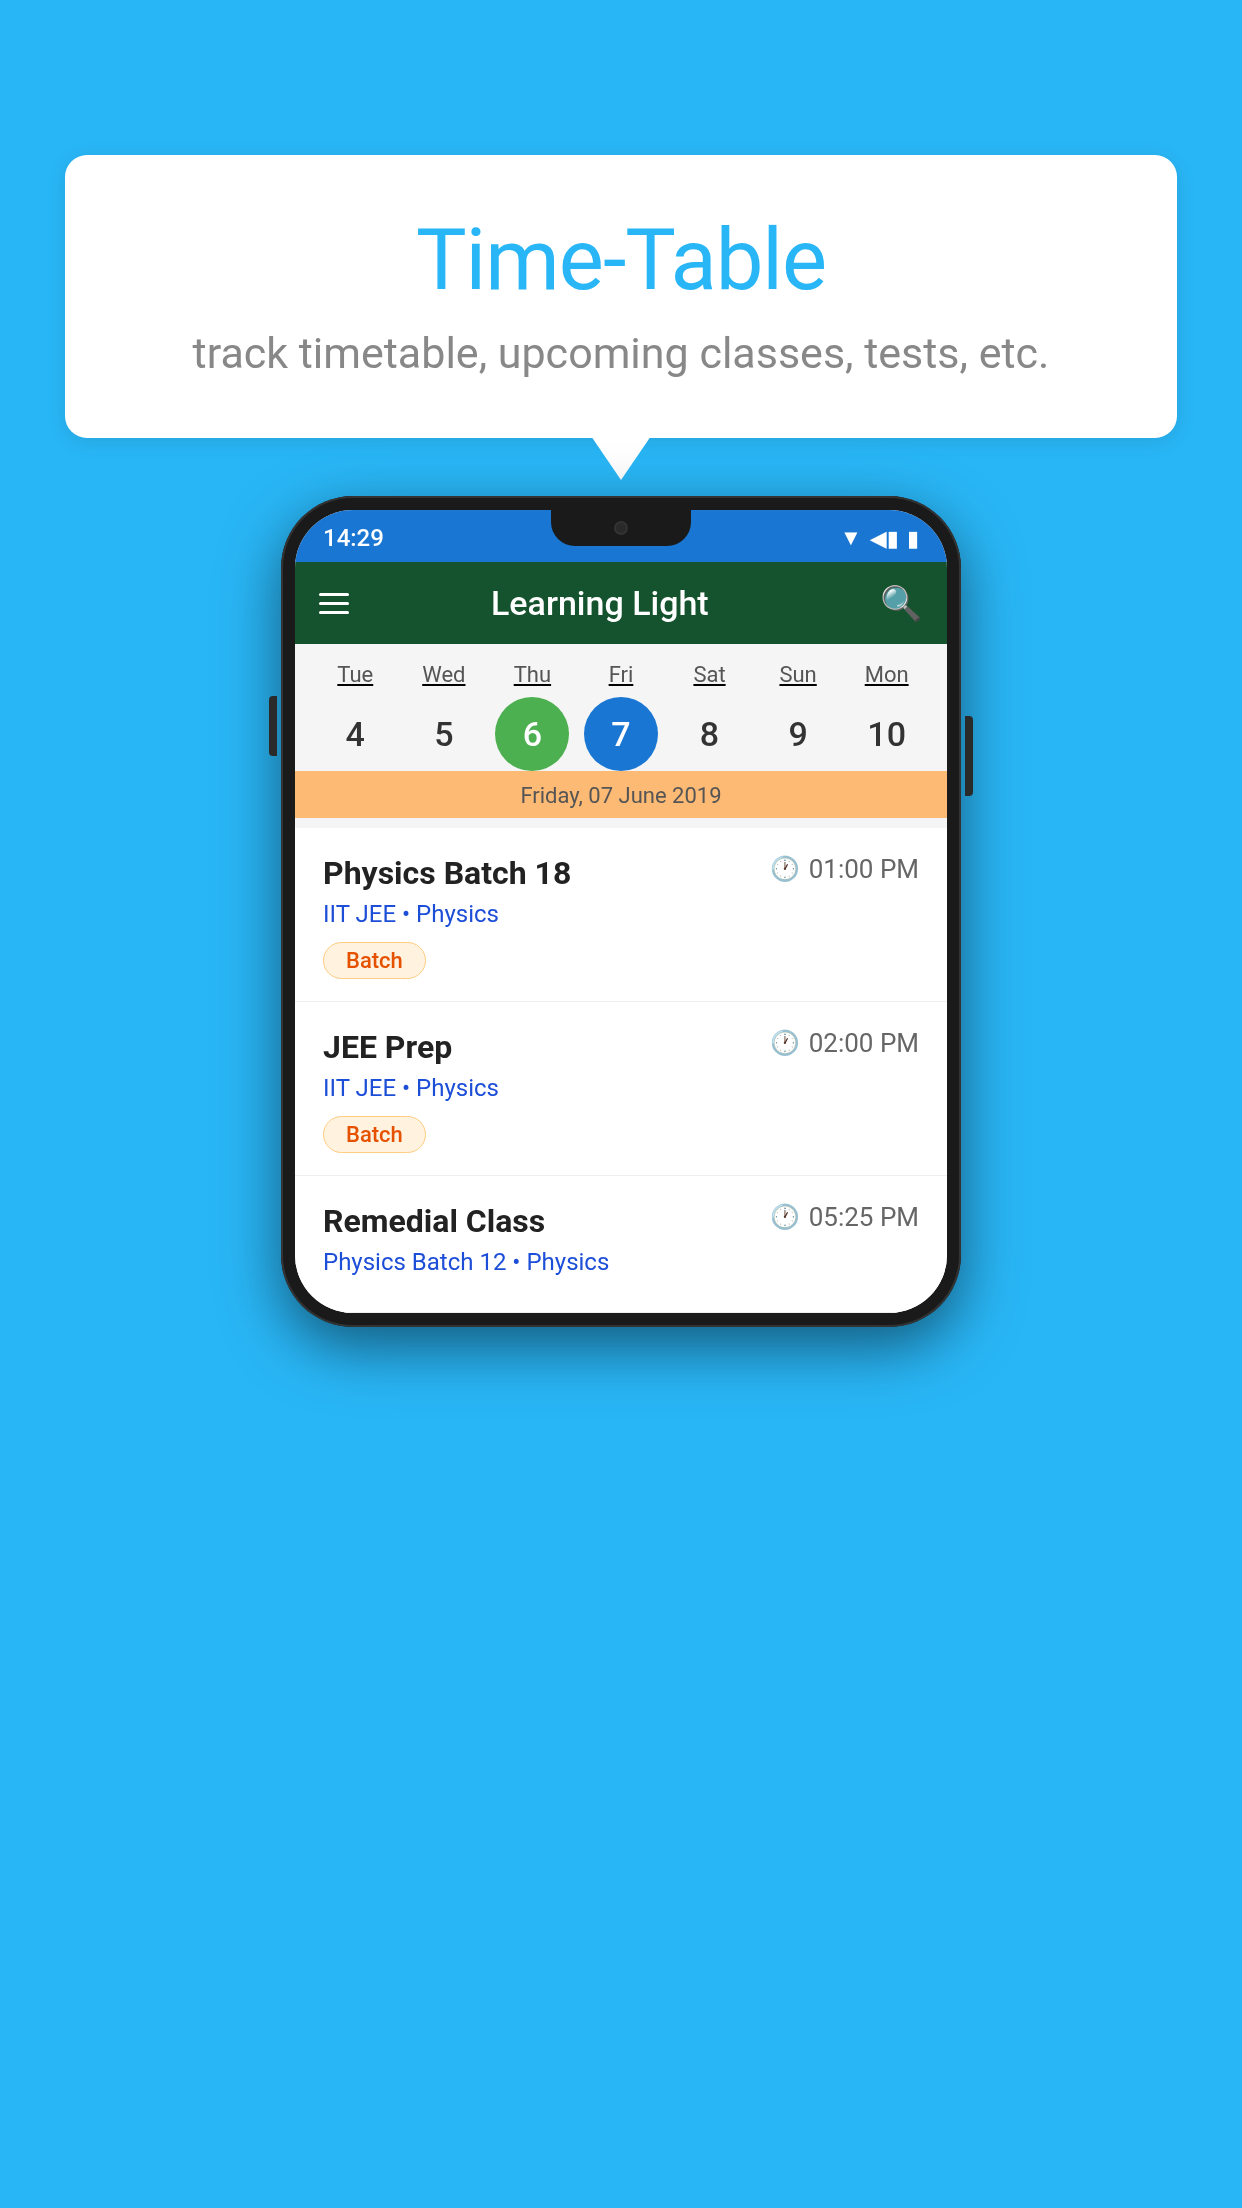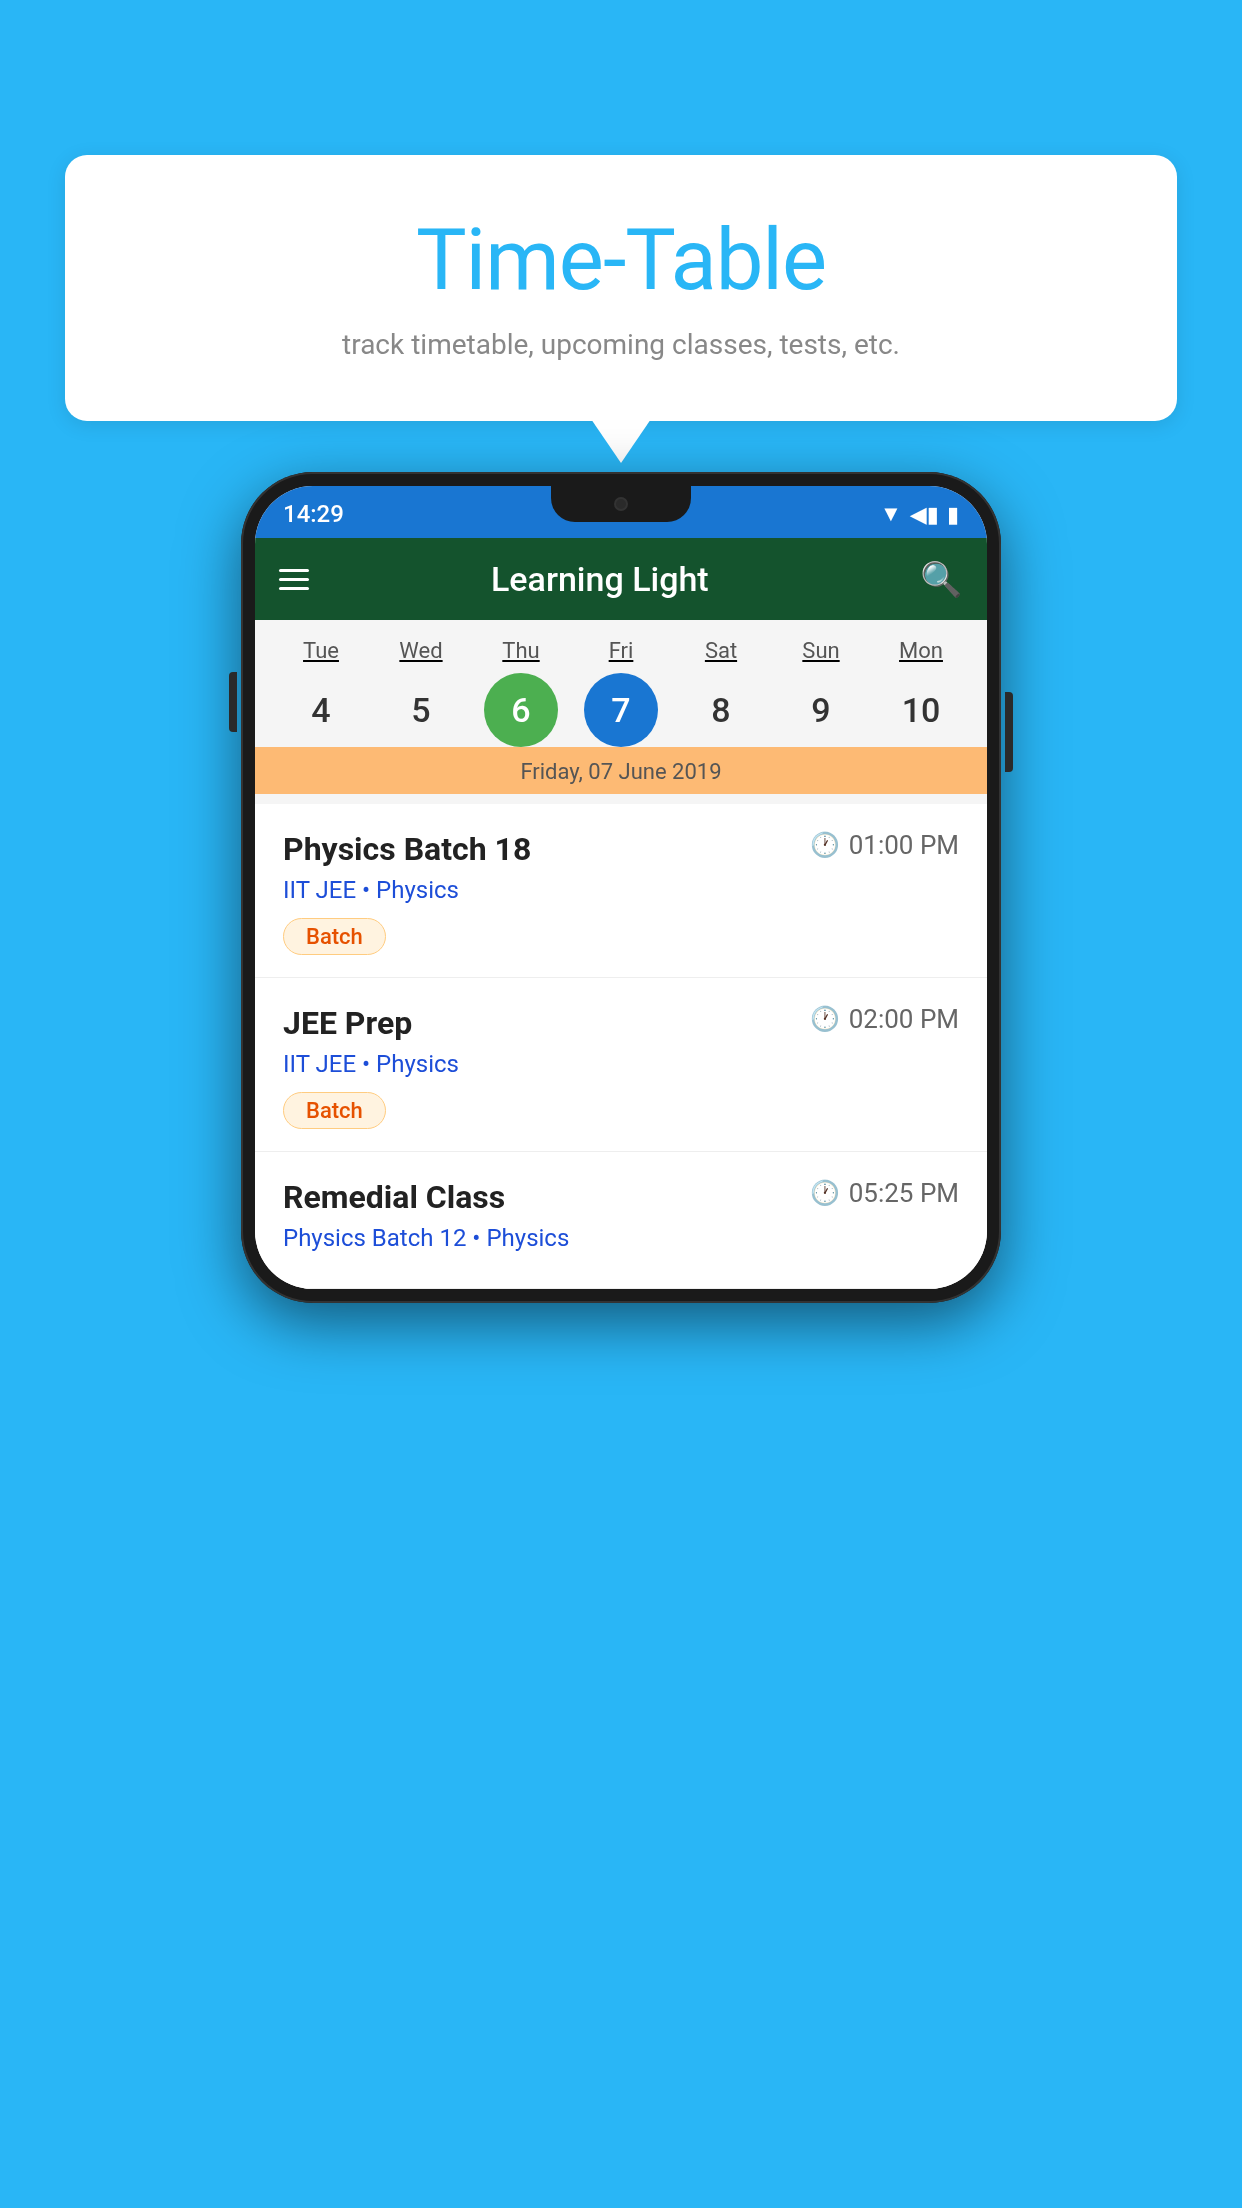--- a/index.html
+++ b/index.html
@@ -50,33 +50,33 @@
 
     .bubble-title {
       font-size: 85px;
       font-weight: 400;
       color: #29B6F6;
       letter-spacing: -1px;
       margin-bottom: 18px;
     }
 
     .bubble-subtitle {
-      font-size: 28px;
+      font-size: 43px;
       color: #888;
       font-weight: 400;
       margin-top: 8px;
     }
 
     
     .phone-container {
       position: absolute;
-      top: 472px;
+      top: 496px;
       left: 50%;
       transform: translateX(-50%);
-      width: 760px;
+      width: 680px;
     }
 
     .phone-outer {
       background: #1a1a1a;
       border-radius: 72px;
       padding: 14px;
       box-shadow: 0 20px 60px rgba(0,0,0,0.5), inset 0 0 0 2px #333;
       position: relative;
     }
 

